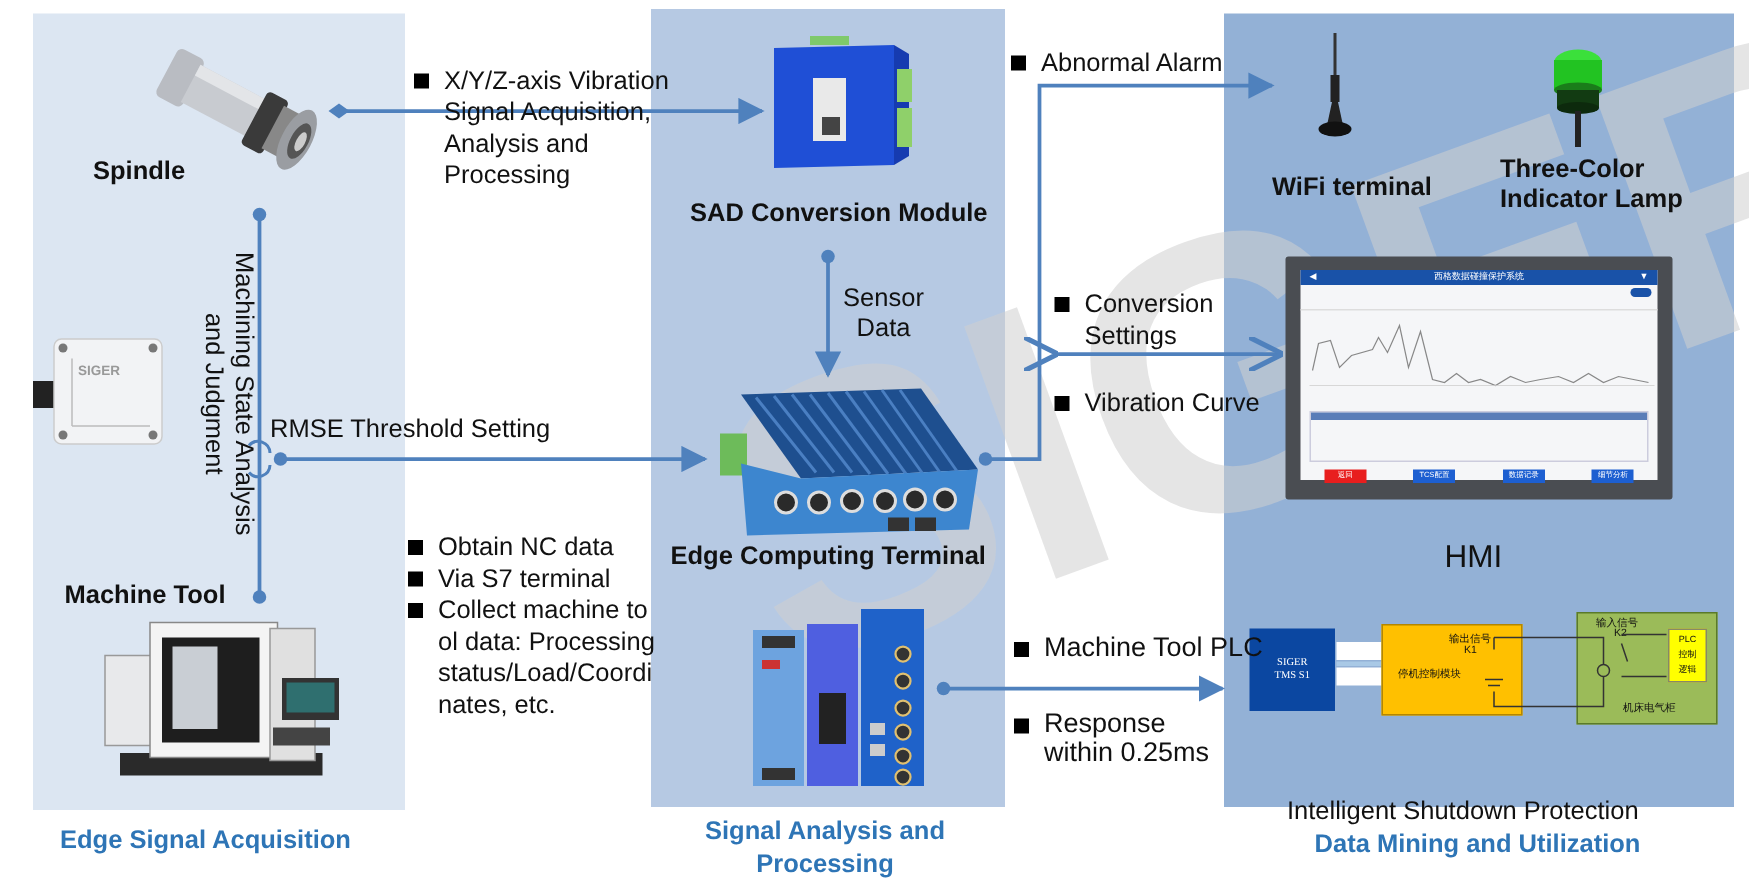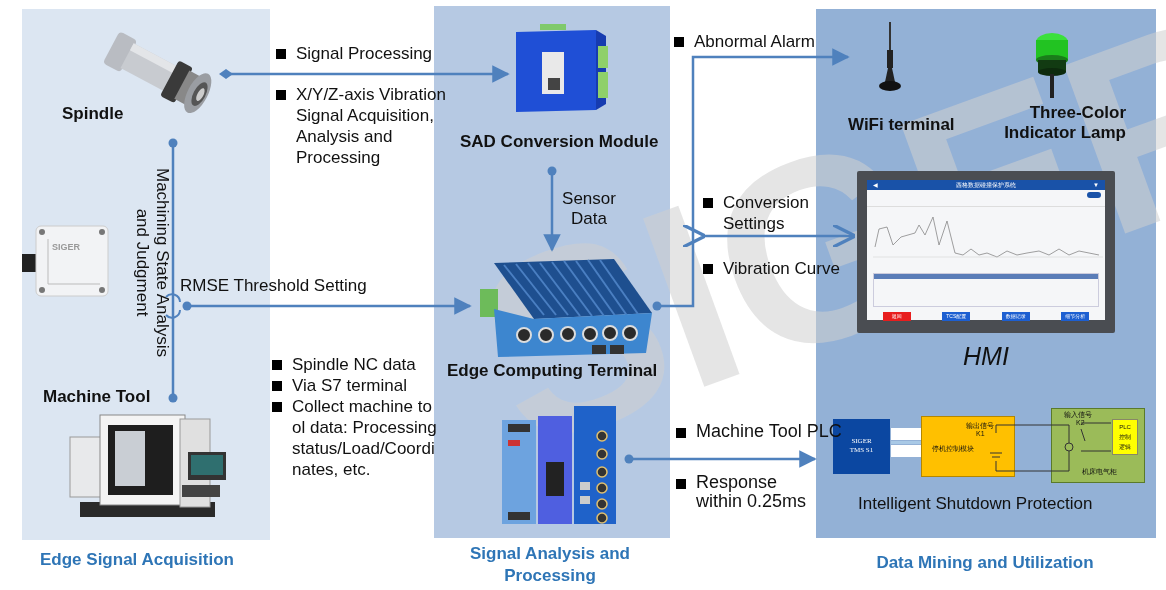--- a/index.html
+++ b/index.html
@@ -169,21 +169,21 @@
 <div class="device" style="left:1030px; top:30px; width:44px; height:70px;">
   <svg width="44" height="70" viewBox="0 0 44 70">
     <ellipse cx="22" cy="12" rx="16" ry="9" fill="#3be03b"></ellipse>
     <rect x="6" y="10" width="32" height="20" fill="#22c322"></rect>
     <ellipse cx="22" cy="30" rx="16" ry="5" fill="#1a7d1a"></ellipse>
     <rect x="8" y="30" width="28" height="12" fill="#123b12"></rect>
     <ellipse cx="22" cy="42" rx="14" ry="4" fill="#0d2a0d"></ellipse>
     <rect x="20" y="44" width="4" height="24" fill="#222"></rect>
   </svg>
 </div>
-<div class="label bold" style="left:1000px; top:103px; text-align:right; width:126px;">
+<div class="label bold" style="left:1000px; top:103px; text-align:left; width:126px;">
   <div>Three-Color</div>
   <div>Indicator Lamp</div>
 </div>
 
 <div class="device" style="left:857px; top:171px; width:258px; height:162px; background:#4a4d52; border-radius:2px;">
   <div style="position:absolute; left:10px; top:9px; width:238px; height:140px; background:#f5f6f8;">
     <div style="height:10px; background:#1952a8; color:#fff; font-size:6px; line-height:10px; text-align:center; position:relative;">
       <span style="position:absolute; left:6px;">◀</span>
       <span>西格数据碰撞保护系统</span>
       <span style="position:absolute; right:6px;">▼</span>
@@ -199,21 +199,21 @@
       <div style="height:5px; background:#5a7db8;"></div>
     </div>
     <div style="display:flex; justify-content:space-around; margin-top:5px;">
       <div style="width:28px; height:9px; background:#e81e1e; color:#fff; font-size:5px; text-align:center; line-height:9px;">返回</div>
       <div style="width:28px; height:9px; background:#1d5fd1; color:#fff; font-size:5px; text-align:center; line-height:9px;">TCS配置</div>
       <div style="width:28px; height:9px; background:#1d5fd1; color:#fff; font-size:5px; text-align:center; line-height:9px;">数据记录</div>
       <div style="width:28px; height:9px; background:#1d5fd1; color:#fff; font-size:5px; text-align:center; line-height:9px;">细节分析</div>
     </div>
   </div>
 </div>
-<div class="label" style="left:963px; top:344px; font-size:25px; line-height:24px;font-style:italic;">HMI</div>
+<div class="label" style="left:963px; top:360px; font-size:21px; line-height:24px;">HMI</div>
 
 <div class="device" style="left:833px; top:405px; width:300px; height:90px;">
   <div style="position:absolute; left:0; top:14px; width:57px; height:55px; background:#0b47a1; color:#fff; font-size:7px; text-align:center; padding-top:18px; box-sizing:border-box; font-family:'Liberation Serif', serif; line-height:9px;">
     <div>SIGER</div>
     <div>TMS S1</div>
   </div>
   <div style="position:absolute; left:58px; top:23px; width:30px; height:12px; background:#fff;"></div>
   <div style="position:absolute; left:58px; top:36px; width:30px; height:3px; background:#a9c9e6;"></div>
   <div style="position:absolute; left:58px; top:40px; width:30px; height:12px; background:#fff;"></div>
   <div style="position:absolute; left:88px; top:11px; width:94px; height:61px; background:#ffc000; border:1px solid #b48600; box-sizing:border-box;">
@@ -238,21 +238,21 @@
       <polyline points="236,46 236,66 163,66 163,56"></polyline>
       <polyline points="163,20 163,28"></polyline>
       <line x1="157" y1="48" x2="169" y2="48"></line>
       <line x1="159" y1="52" x2="167" y2="52"></line>
       <polyline points="248,18 278,18"></polyline>
       <polyline points="248,46 278,46"></polyline>
       <line x1="248" y1="24" x2="252" y2="36"></line>
     </g>
   </svg>
 </div>
-<div class="label" style="left:858px; top:494px; font-size:17px;">Intelligent Shutdown Protection</div>
+<div class="label" style="left:858px; top:531px; font-size:17px;">Intelligent Shutdown Protection</div>
 
 <div class="section-title" style="left:840px; top:552px; width:290px;">Data Mining and Utilization</div>
 
 <svg class="lines" viewBox="0 0 1166 590">
   <defs>
     <marker id="arr" viewBox="0 0 10 10" refX="9" refY="5" markerWidth="7" markerHeight="7" orient="auto">
       <path d="M0,0 L10,5 L0,10 z" fill="#4f81bd"></path>
     </marker>
     <marker id="arrOpen" viewBox="0 0 10 10" refX="9" refY="5" markerWidth="9" markerHeight="9" orient="auto">
       <path d="M0,0 L10,5 L0,10" fill="none" stroke="#4f81bd" stroke-width="1.5"></path>
@@ -282,28 +282,27 @@
     <circle cx="173" cy="143" r="4.5"></circle>
     <circle cx="173" cy="398" r="4.5"></circle>
     <circle cx="187" cy="306" r="4.5"></circle>
     <circle cx="552" cy="171" r="4.5"></circle>
     <circle cx="657" cy="306" r="4.5"></circle>
     <circle cx="629" cy="459" r="4.5"></circle>
   </g>
 </svg>
 
 <div class="bullet-list" style="left:274px; top:43px; width:200px;">
-  <div class="bullet-item" style="margin-bottom:20px;">Signal Processing</div>
   <div class="bullet-item" style="width:168px;">X/Y/Z-axis Vibration Signal Acquisition, Analysis and Processing</div>
 </div>
 
 <div class="label" style="left:180px; top:276px;">RMSE  Threshold Setting</div>
 
 <div class="bullet-list" style="left:270px; top:354px; width:168px;">
-  <div class="bullet-item">Spindle NC data</div>
+  <div class="bullet-item">Obtain NC data</div>
   <div class="bullet-item">Via S7 terminal</div>
   <div class="bullet-item" style="word-break:break-all;">Collect machine tool data: Processing status/Load/Coordinates, etc.</div>
 </div>
 
 <div class="bullet-list" style="left:672px; top:31px;">
   <div class="bullet-item">Abnormal Alarm</div>
 </div>
 
 <div class="bullet-list" style="left:701px; top:192px; width:140px;">
   <div class="bullet-item" style="width:100px; margin-bottom:24px;">Conversion Settings</div>

